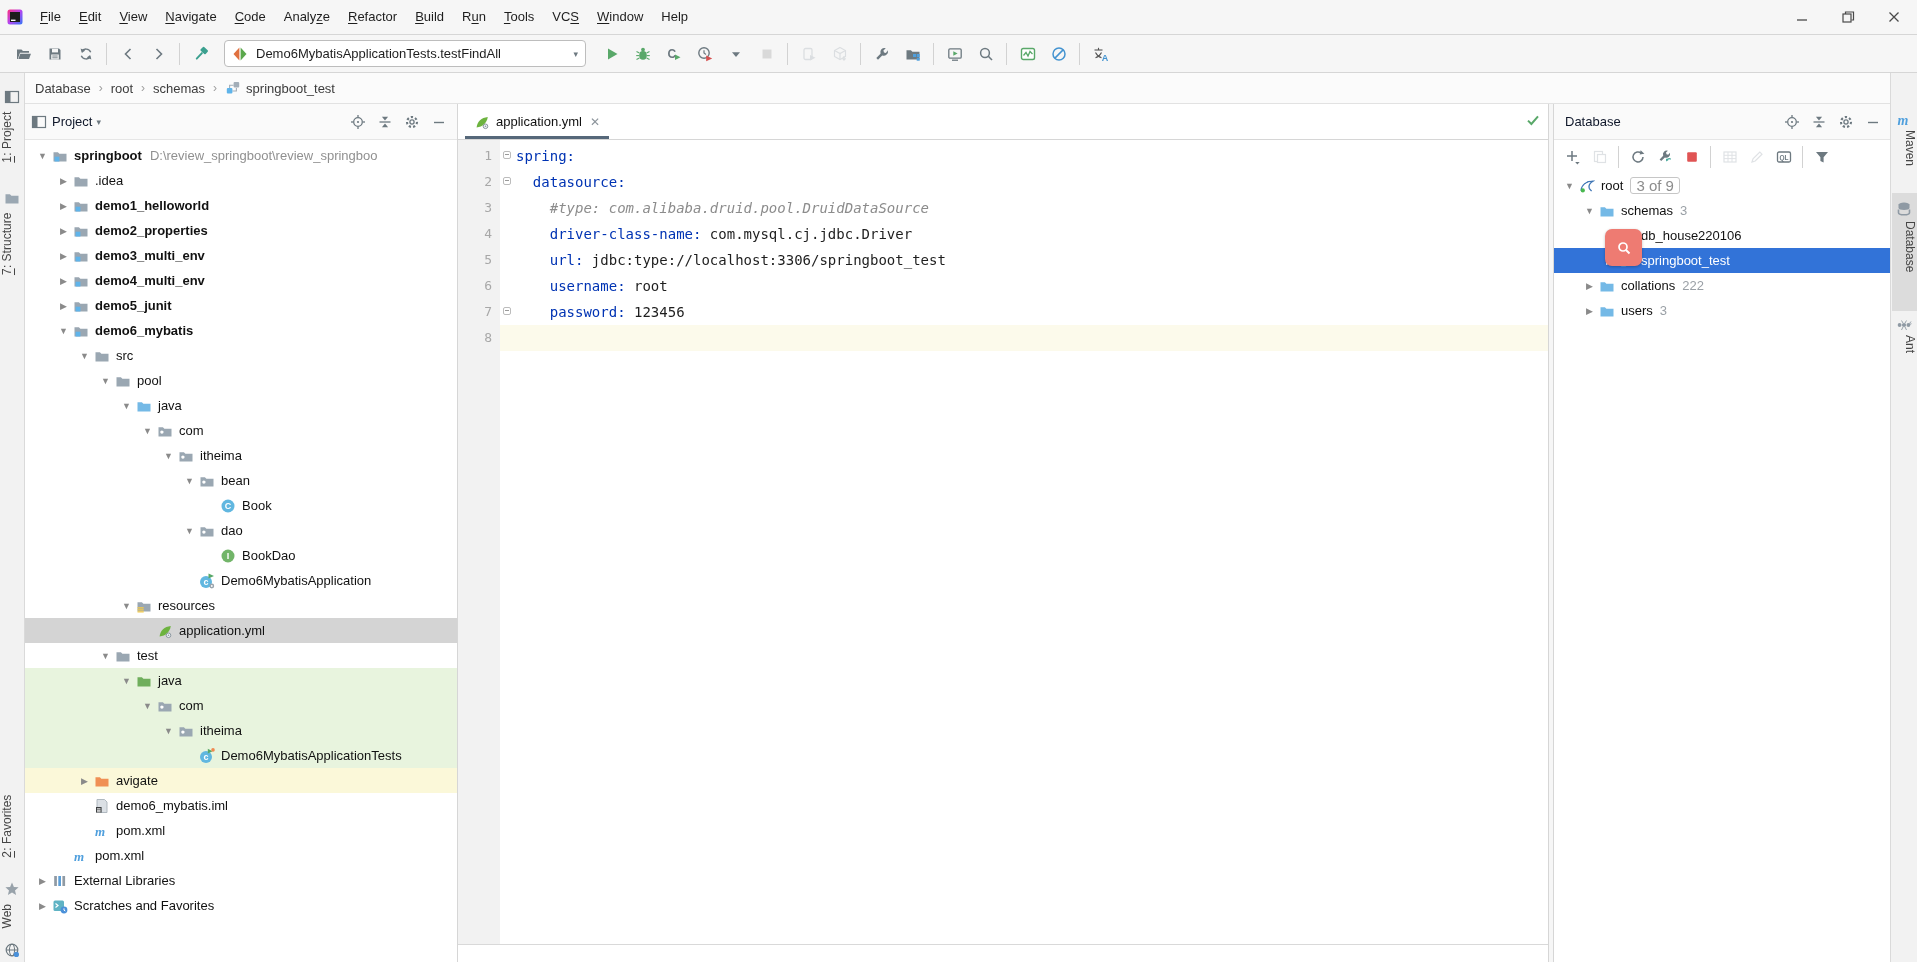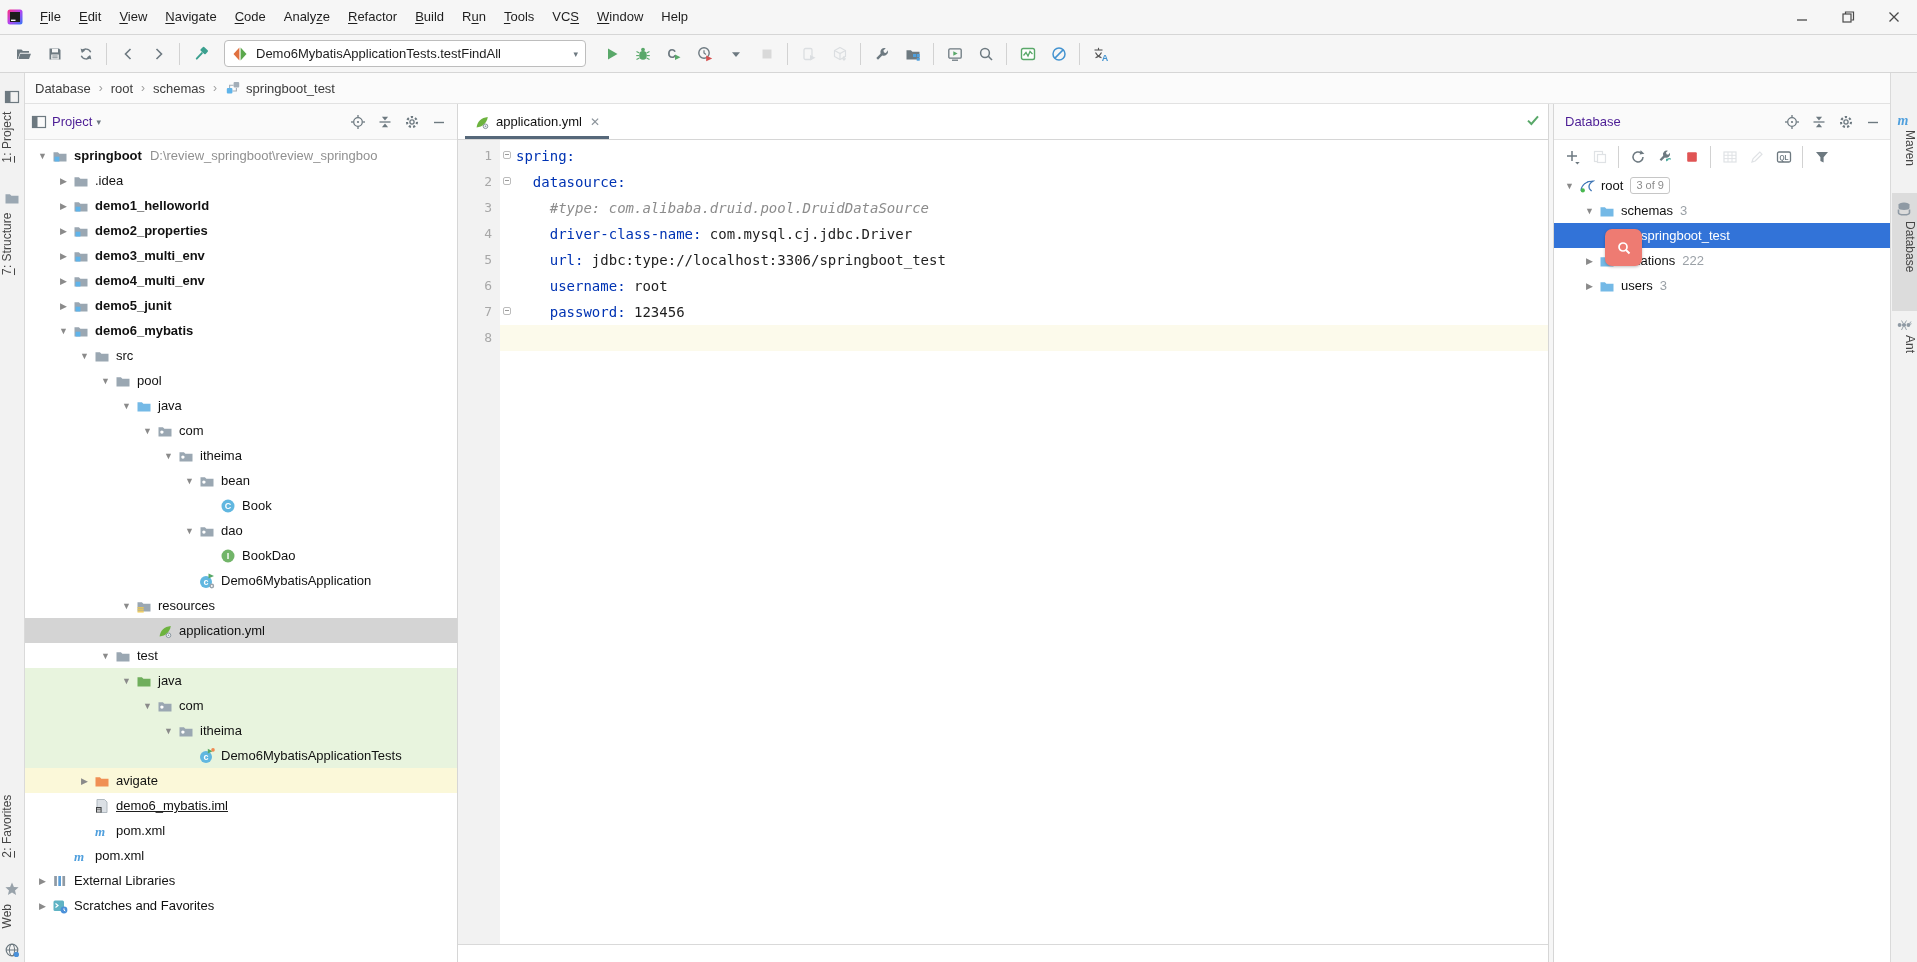--- a/index.html
+++ b/index.html
@@ -36,40 +36,40 @@
   
   .stripe{position:absolute;background:#f2f2f2}
   .stripe-left{left:0;top:73px;bottom:0;width:24px;border-right:1px solid #dadada}
   .stripe-right{right:0;top:73px;bottom:0;width:26px;border-left:1px solid #dadada}
   .sl-el{position:absolute;left:0;width:100%;display:flex;justify-content:center}
   .vtext-up{writing-mode:vertical-rl;transform:rotate(180deg);font-size:12px;color:#454545;white-space:nowrap}
   .vtext-down{writing-mode:vertical-rl;font-size:12px;color:#454545;white-space:nowrap}
   .sr-active{position:absolute;left:1px;width:25px;background:#dcdcdc}
   
   .panel-header{height:35px;display:flex;align-items:center;padding:0 6px;border-bottom:1px solid #e6e6e6;background:#fafafa}
-  .panel-title{margin:0 4px 0 5px;color:#4c1d95}
+  .panel-title{margin:0 4px 0 5px;color:#0f172a}
   .ph-chev{font-size:9px;color:#6d7980;margin-right:4px}
   .ph-icons{margin-left:auto;display:flex;align-items:center;gap:2px}
   .ph-btn{width:25px;height:25px;display:flex;align-items:center;justify-content:center;border-radius:3px}
   
   .proj{position:absolute;left:25px;top:104px;width:432px;bottom:0;background:#fff;border-right:1px solid #d6d6d6}
   .tree{position:absolute;left:0;right:0;top:36px;bottom:0;overflow:hidden;padding-top:3px}
   .trow{display:flex;align-items:center;height:25px;white-space:nowrap;overflow:hidden}
   .trow .arr{width:19px;font-size:9px;color:#8a8a8a;text-align:center;flex:none}
   .trow .ticon{margin-right:6px}
   .trow .lbl{color:#111}
   .trow .lbl.b{font-weight:bold}
   .trow .sfx{color:#909090;margin-left:8px}
   .bg-green{background:#e8f4de}
   .bg-yellow{background:#fbf8d9}
   .bg-selgray{background:#d4d4d4}
   .bg-selblue{background:#3273d8}
   .bg-selblue .lbl{color:#fff}
   .bg-selblue .arr{color:#fff}
-  .badge{border:1px solid #c6c6c6;border-radius:3px;color:#8c8c8c;font-size:11px;padding:0 5px;
+  .badge{border:1px solid #c6c6c6;border-radius:3px;color:#8c8c8c;font-size:15px;padding:0 5px;
          margin-left:7px;line-height:15px;background:#fff}
   .count{color:#9aa0a6;margin-left:7px}
   
   .editor{position:absolute;left:458px;top:104px;width:1090px;bottom:0;background:#fff;border-right:1px solid #d6d6d6}
   .tabbar{height:35px;border-bottom:1px solid #d6d6d6;display:flex;align-items:flex-end;background:#fff}
   .tab{position:relative;display:flex;align-items:center;height:35px;padding:0 9px;margin-left:7px;gap:6px}
   .tab .tlbl{color:#111}
   .tab-close{color:#8c949b;font-size:12px;margin-left:2px}
   .tab-underline{position:absolute;left:0;right:0;bottom:0;height:3px;background:#56687a}
   .editor-body{position:absolute;left:0;right:0;top:36px;bottom:18px;overflow:hidden;
@@ -730,21 +730,21 @@
         </div>
         <div class="trow bg-yellow" style="padding-left: 50px;">
           <span class="arr">▶</span>
           <span class="icn ticon">
             <svg width="16" height="16" viewBox="0 0 16 16" xmlns="http://www.w3.org/2000/svg">
               <path d="M1.5 13.5V4.2h4.4l1.5 1.6h7.1v7.7z" fill="#f09055"></path>
             </svg>
           </span>
           <span class="lbl">avigate</span>
         </div>
-        <div class="trow" style="padding-left: 50px; text-decoration: underline;">
+        <div class="trow" style="padding-left: 50px;">
           <span class="arr"></span>
           <span class="icn ticon">
             <svg width="16" height="16" viewBox="0 0 16 16" xmlns="http://www.w3.org/2000/svg">
               <path d="M3 1.5h7.5L13 4v10.5H3z" fill="#dbe0e5" stroke="#a9b2ba" stroke-width="0.9"></path>
               <rect x="2" y="9" width="5.6" height="5.6" fill="#3c3f41"></rect>
               <g stroke="#fff" stroke-width="0.9">
                 <line x1="3" y1="10.8" x2="6.6" y2="10.8"></line>
                 <line x1="3" y1="12.3" x2="6.6" y2="12.3"></line>
                 <line x1="3" y1="13.8" x2="6.6" y2="13.8"></line>
               </g>
@@ -1011,20 +1011,31 @@
         <div class="trow" style="padding-left: 26px;">
           <span class="arr">▼</span>
           <span class="icn ticon">
             <svg width="16" height="16" viewBox="0 0 16 16" xmlns="http://www.w3.org/2000/svg">
               <path d="M1.5 13.5V4.2h4.4l1.5 1.6h7.1v7.7z" fill="#74b9e6"></path>
             </svg>
           </span>
           <span class="lbl">schemas</span>
           <span class="count">3</span>
         </div>
+        <div class="trow" style="padding-left: 46px;">
+          <span class="arr">▶</span>
+          <span class="icn ticon">
+            <svg width="16" height="16" viewBox="0 0 16 16" xmlns="http://www.w3.org/2000/svg">
+              <rect x="8.6" y="2" width="5.6" height="5.6" rx="1" fill="#a3aeb8"></rect>
+              <path d="M4.6 8V5.2h4M11.4 8v3h-4" fill="none" stroke="#a3aeb8" stroke-width="1.1"></path>
+              <rect x="1.8" y="8" width="5.6" height="5.6" rx="1" fill="#5fb4ea"></rect>
+            </svg>
+          </span>
+          <span class="lbl">db_house220106</span>
+        </div>
         <div class="trow bg-selblue" style="padding-left: 46px;">
           <span class="arr">▶</span>
           <span class="icn ticon">
             <svg width="16" height="16" viewBox="0 0 16 16" xmlns="http://www.w3.org/2000/svg">
               <rect x="8.6" y="2" width="5.6" height="5.6" rx="1" fill="#a3aeb8"></rect>
               <path d="M4.6 8V5.2h4M11.4 8v3h-4" fill="none" stroke="#a3aeb8" stroke-width="1.1"></path>
               <rect x="1.8" y="8" width="5.6" height="5.6" rx="1" fill="#5fb4ea"></rect>
             </svg>
           </span>
           <span class="lbl">springboot_test</span>

